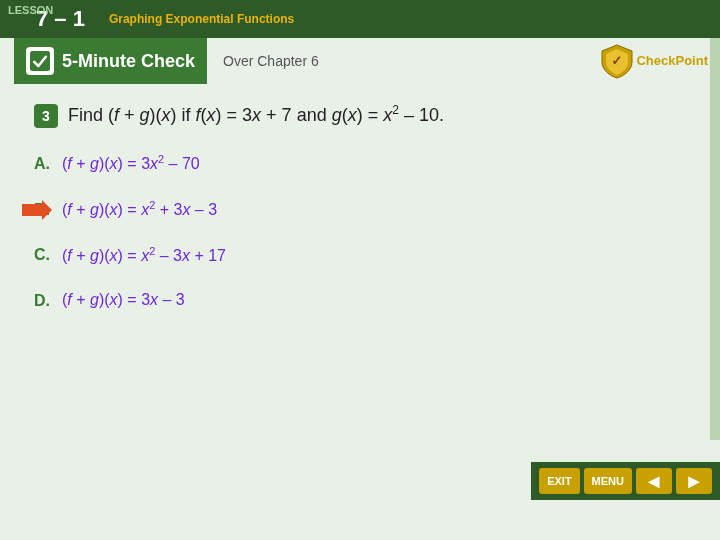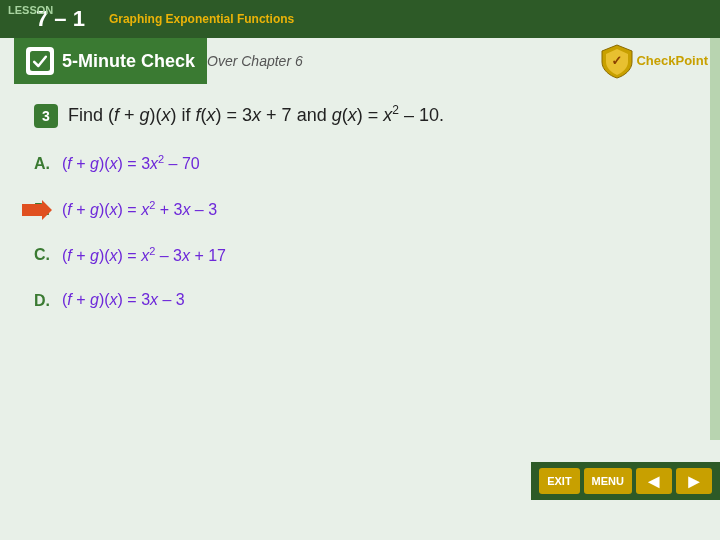--- a/index.html
+++ b/index.html
@@ -95,23 +95,23 @@
       font-size: 18px;
       font-weight: bold;
     }
 
     .over-chapter {
       background: #e8f0e8;
       flex: 1;
       height: 100%;
       display: flex;
       align-items: center;
+      padding-left: 16px;
       color: #555;
       font-size: 14px;
-      font-style: italic;
     }
 
     .checkpoint-logo {
       display: flex;
       align-items: center;
       padding: 0 12px;
       height: 100%;
       background: #e8f0e8;
     }
 

